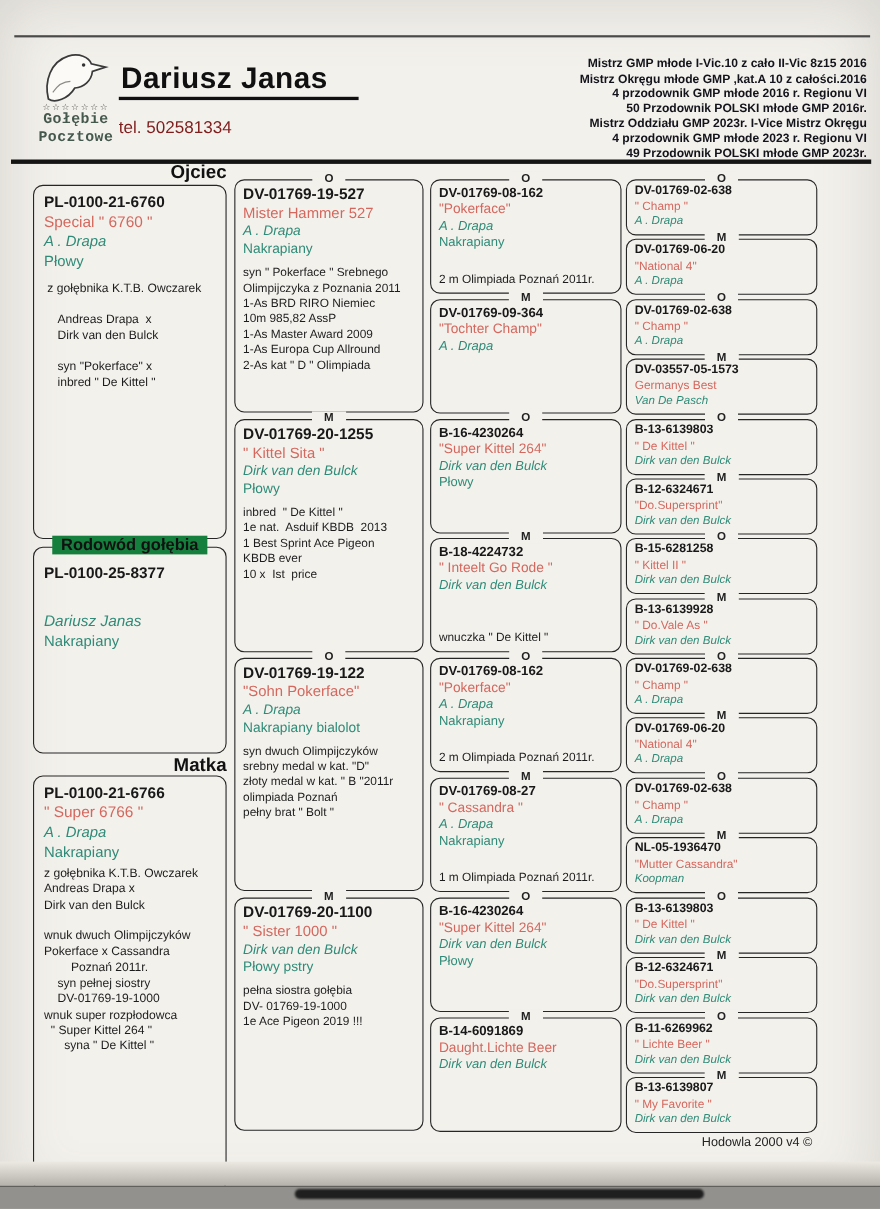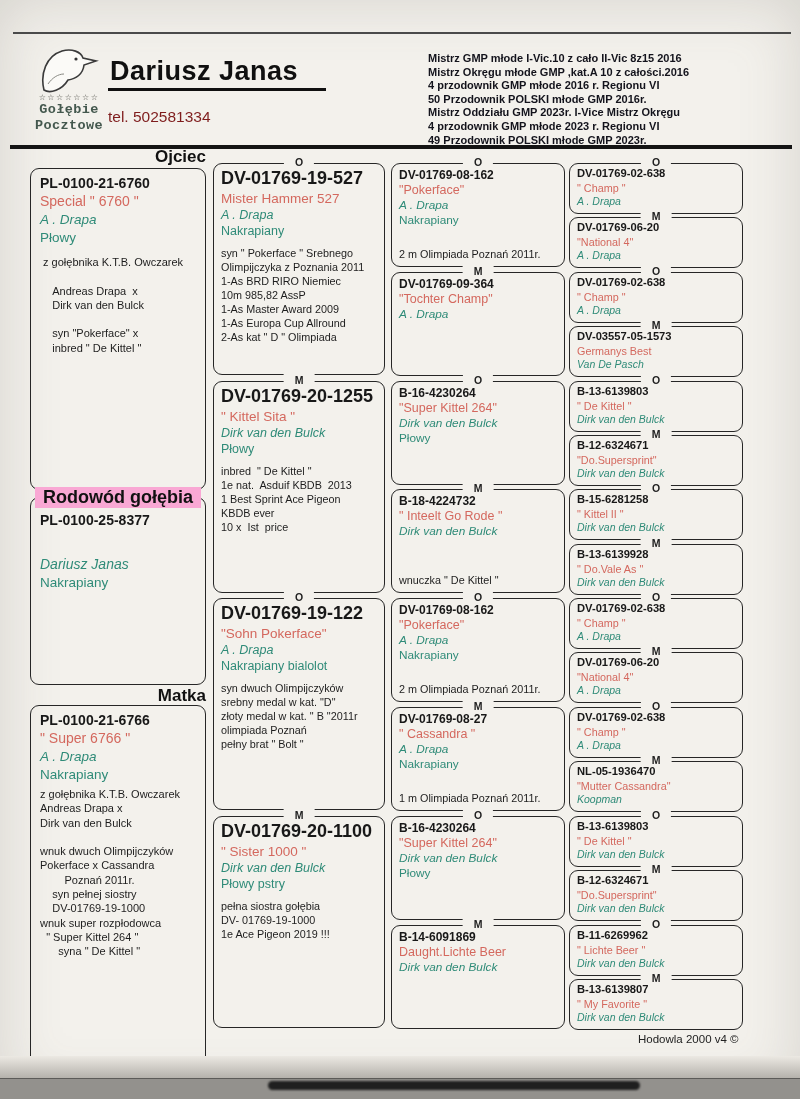--- a/index.html
+++ b/index.html
@@ -9,46 +9,46 @@
         box-shadow:inset 0 0 60px rgba(110,105,95,.22)}
   
   .topline{position:absolute;left:13px;top:32px;width:778px;height:2px;background:#4a4a4a}
   .logo{position:absolute;left:32px;top:44px;width:74px;text-align:center}
   .logo svg{display:block;margin:0 auto}
   .stars{font-size:8px;letter-spacing:1.5px;color:#4a4a44;margin-top:-1px}
   .logo-line{font-family:Liberation Mono, monospace;font-weight:bold;font-size:13.5px;color:#44584e;letter-spacing:.4px;line-height:1.15}
   .title{position:absolute;left:108px;top:56px;font-size:27px;font-weight:bold;color:#101010;
          border-bottom:3px solid #101010;padding:0 28px 1px 2px;letter-spacing:.5px}
   .phone{position:absolute;left:108px;top:108px;font-size:15.5px;color:#7f1d1d}
-  .ach{position:absolute;right:12px;top:52px;width:360px;text-align:left;font-size:11px;
+  .ach{position:absolute;right:12px;top:52px;width:360px;text-align:right;font-size:11px;
        font-weight:bold;line-height:13.6px;color:#13131c}
   .sep{position:absolute;left:10px;top:145px;width:782px;height:3.5px;background:#141414}
   
   .pbox{position:absolute;border:1.6px solid #262626;border-radius:9px;display:flex;
         flex-direction:column;padding:4px 7px;background:transparent}
   .col1{left:30px;width:176px;padding:6px 9px}
   .g2{left:213px;width:172px}
   .g3{left:391px;width:174px}
   .g4{left:569px;width:174px;padding:2px 7px}
   .marker{position:absolute;top:-8px;left:50%;transform:translateX(-50%);background:#f3f1ec;
           padding:0 11px;font-size:10.5px;font-weight:bold;color:#222}
-  .legend{position:absolute;top:-11px;left:50%;transform:translateX(-50%);background:#f9a8d4;
-          padding:0 8px;font-size:18px;font-weight:bold;white-space:nowrap;color:#111}
+  .legend{position:absolute;top:-11px;left:50%;transform:translateX(-50%);background:#15803d;
+          padding:0 8px;font-size:15px;font-weight:bold;white-space:nowrap;color:#111}
   .plabel{position:absolute;font-size:17px;font-weight:bold;text-align:right;color:#111;width:176px;left:30px}
   .ring{font-weight:bold;color:#181818}
   .pname{color:#d4685e}
   .breeder{font-style:italic;color:#2f8b78}
   .pcolor{color:#2f8b78}
   .notes{white-space:pre-wrap;color:#1d1d1d}
   .col1 .ring{font-size:14px;margin-bottom:2px}
   .col1 .pname{font-size:14px;margin-bottom:3px}
   .col1 .breeder{font-size:13.5px;margin-bottom:3px}
   .col1 .pcolor{font-size:13.5px}
   .col1 .notes{font-size:11px;line-height:1.3;margin-top:10px}
-  .g2 .ring{font-size:18px;margin-bottom:2px}
+  .g2 .ring{font-size:14px;margin-bottom:2px}
   .g2 .pname{font-size:13.5px;margin-bottom:2px}
   .g2 .breeder{font-size:12.5px;margin-bottom:2px}
   .g2 .pcolor{font-size:12.5px}
   .g2 .notes{font-size:10.8px;line-height:1.3;margin-top:8px}
   .g3 .ring{font-size:12px;margin-bottom:1px}
   .g3 .pname{font-size:12.5px;margin-bottom:1px}
   .g3 .breeder{font-size:11.8px;margin-bottom:1px}
   .g3 .pcolor{font-size:11.8px}
   .g3 .notes{font-size:10.8px;margin-top:auto;padding-bottom:2px}
   .g4 .ring{font-size:11.2px;line-height:1.35}

